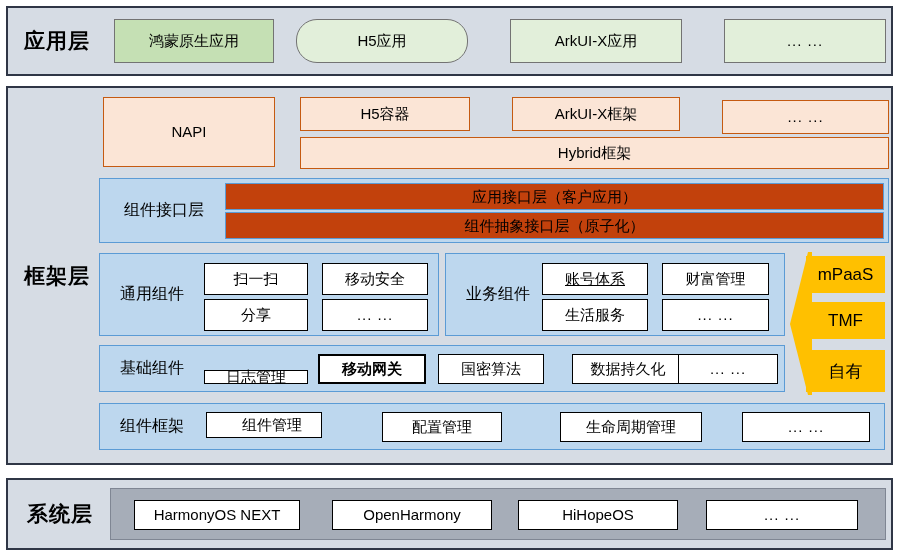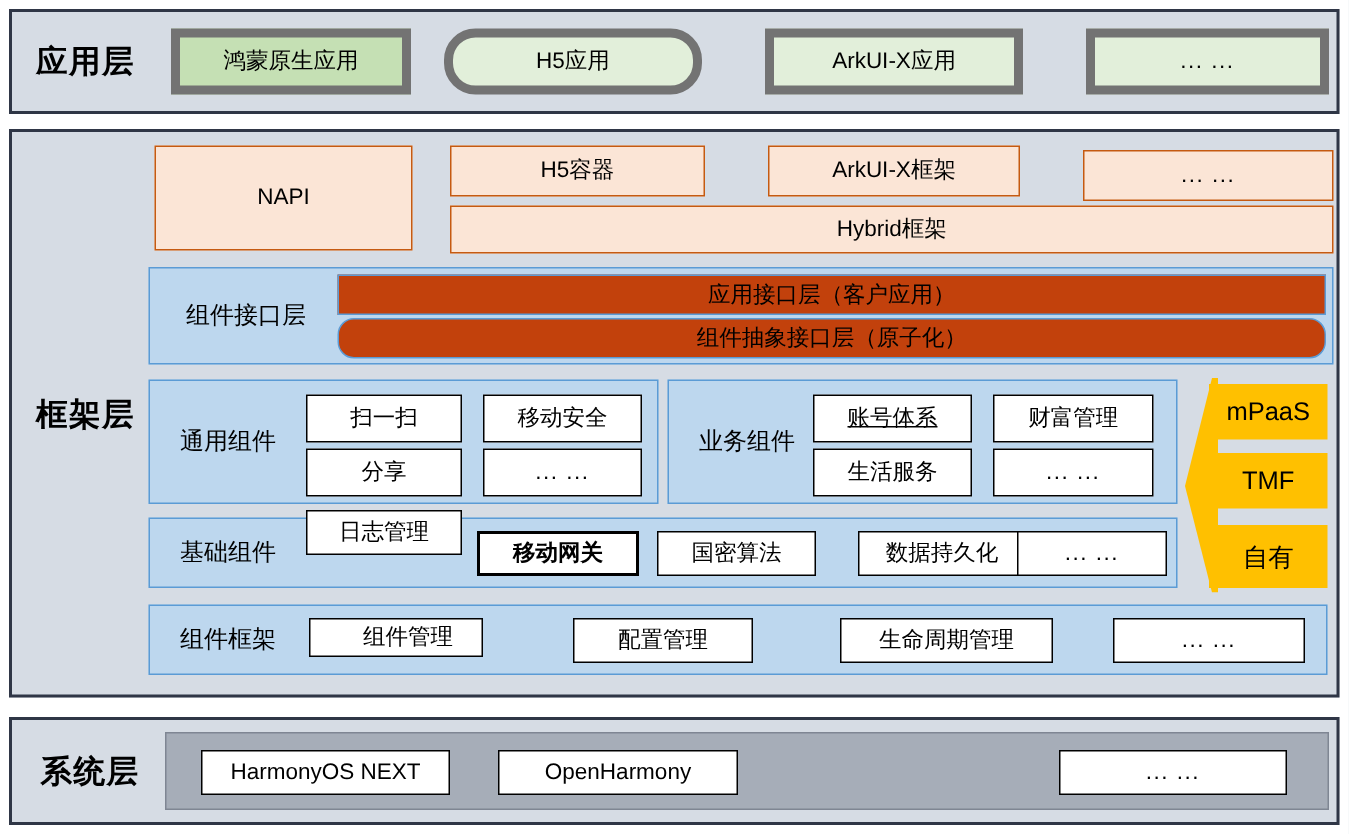--- a/index.html
+++ b/index.html
@@ -31,21 +31,21 @@
   
   .box {
     display: flex; align-items: center; justify-content: center;
     text-align: center;
     font-size: 15px;
     color: #000;
     line-height: 1.15;
   }
 
   
-  .green-box { background: #e2efda; border: 6px solid #737373; }
+  .green-box { background: #e2efda; border: 1px solid #737373; }
   .green-box.accent { background: #c5e0b4; }
 
   
   .orange-box { background: #fbe5d6; border: 1px solid #c55a11; }
 
   
   .blue-panel { background: #bdd7ee; border: 1px solid #5b9bd5; }
   .blue-bar { background: #c2410c; border: 1px solid #5b9bd5; }
 
   
@@ -85,39 +85,39 @@
 
   <div class="box orange-box" style="position:absolute; left:103px; top:97px; width:172px; height:70px;">NAPI</div>
   <div class="box orange-box" style="position:absolute; left:300px; top:97px; width:170px; height:34px;">H5容器</div>
   <div class="box orange-box" style="position:absolute; left:512px; top:97px; width:168px; height:34px;">ArkUI-X框架</div>
   <div class="box orange-box ell" style="position:absolute; left:722px; top:100px; width:167px; height:34px;">... ...</div>
   <div class="box orange-box" style="position:absolute; left:300px; top:137px; width:589px; height:32px;">Hybrid框架</div>
 
   <div class="blue-panel" style="position:absolute; left:99px; top:178px; width:790px; height:65px;"></div>
   <div class="sub-label" style="position:absolute; left:104px; top:178px; width:120px; height:65px;">组件接口层</div>
   <div class="box blue-bar" style="position:absolute; left:225px; top:183px; width:659px; height:27px;">应用接口层（客户应用）</div>
-  <div class="box blue-bar" style="position:absolute; left:225px; top:212px; width:659px; height:27px;border-radius:11px;">组件抽象接口层（原子化）</div>
+  <div class="box blue-bar" style="position:absolute; left:225px; top:212px; width:659px; height:27px;">组件抽象接口层（原子化）</div>
 
   <div class="blue-panel" style="position:absolute; left:99px; top:253px; width:340px; height:83px;"></div>
   <div class="sub-label" style="position:absolute; left:103px; top:253px; width:98px; height:83px;">通用组件</div>
   <div class="box white-box" style="position:absolute; left:204px; top:263px; width:104px; height:32px;">扫一扫</div>
   <div class="box white-box" style="position:absolute; left:322px; top:263px; width:106px; height:32px;">移动安全</div>
   <div class="box white-box" style="position:absolute; left:204px; top:299px; width:104px; height:32px;">分享</div>
   <div class="box white-box ell" style="position:absolute; left:322px; top:299px; width:106px; height:32px;">... ...</div>
 
   <div class="blue-panel" style="position:absolute; left:445px; top:253px; width:340px; height:83px;"></div>
   <div class="sub-label" style="position:absolute; left:449px; top:253px; width:98px; height:83px;">业务组件</div>
   <div class="box white-box" style="position:absolute; left:542px; top:263px; width:106px; height:32px;text-decoration:underline;">账号体系</div>
   <div class="box white-box" style="position:absolute; left:662px; top:263px; width:107px; height:32px;">财富管理</div>
   <div class="box white-box" style="position:absolute; left:542px; top:299px; width:106px; height:32px;">生活服务</div>
   <div class="box white-box ell" style="position:absolute; left:662px; top:299px; width:107px; height:32px;">... ...</div>
 
   <div class="blue-panel" style="position:absolute; left:99px; top:345px; width:686px; height:47px;"></div>
   <div class="sub-label" style="position:absolute; left:103px; top:345px; width:98px; height:47px;">基础组件</div>
-  <div class="box white-box" style="position:absolute; left:204px; top:340px; width:104px; height:30px;">日志管理</div>
+  <div class="box white-box" style="position:absolute; left:204px; top:370px; width:104px; height:14px;">日志管理</div>
   <div class="box white-box bold" style="position:absolute; left:318px; top:354px; width:108px; height:30px;">移动网关</div>
   <div class="box white-box" style="position:absolute; left:438px; top:354px; width:106px; height:30px;">国密算法</div>
   <div class="box white-box" style="position:absolute; left:572px; top:354px; width:112px; height:30px;">数据持久化</div>
   <div class="box white-box ell" style="position:absolute; left:678px; top:354px; width:100px; height:30px;">... ...</div>
 
   <div class="blue-panel" style="position:absolute; left:99px; top:403px; width:786px; height:47px;"></div>
   <div class="sub-label" style="position:absolute; left:103px; top:403px; width:98px; height:47px;">组件框架</div>
   <div class="box white-box" style="position:absolute; left:206px; top:412px; width:116px; height:26px;padding-left:16px;">组件管理</div>
   <div class="box white-box" style="position:absolute; left:382px; top:412px; width:120px; height:30px;">配置管理</div>
   <div class="box white-box" style="position:absolute; left:560px; top:412px; width:142px; height:30px;">生命周期管理</div>
@@ -131,15 +131,16 @@
   <div class="yellow-box" style="position:absolute; left:806px; top:302px; width:79px; height:37px;">TMF</div>
   <div class="yellow-box" style="position:absolute; left:806px; top:350px; width:79px; height:42px;">自有</div>
 
   <div class="layer" style="left:6px; top:478px; width:887px; height:72px;">
     <div class="layer-title" style="width:104px;">系统层</div>
   </div>
   <div style="position:absolute; left:110px; top:488px; width:776px; height:52px;
               background:#a6adb8; border:1px solid #7f8693;"></div>
   <div class="box white-box" style="position:absolute; left:134px; top:500px; width:166px; height:30px;">HarmonyOS NEXT</div>
   <div class="box white-box" style="position:absolute; left:332px; top:500px; width:160px; height:30px;">OpenHarmony</div>
+  <div class="box white-box" style="position:absolute; left:518px; top:500px; width:160px; height:30px;">HiHopeOS</div>
   <div class="box white-box ell" style="position:absolute; left:706px; top:500px; width:152px; height:30px;">... ...</div>
 
 </div>
 
 </body></html>

